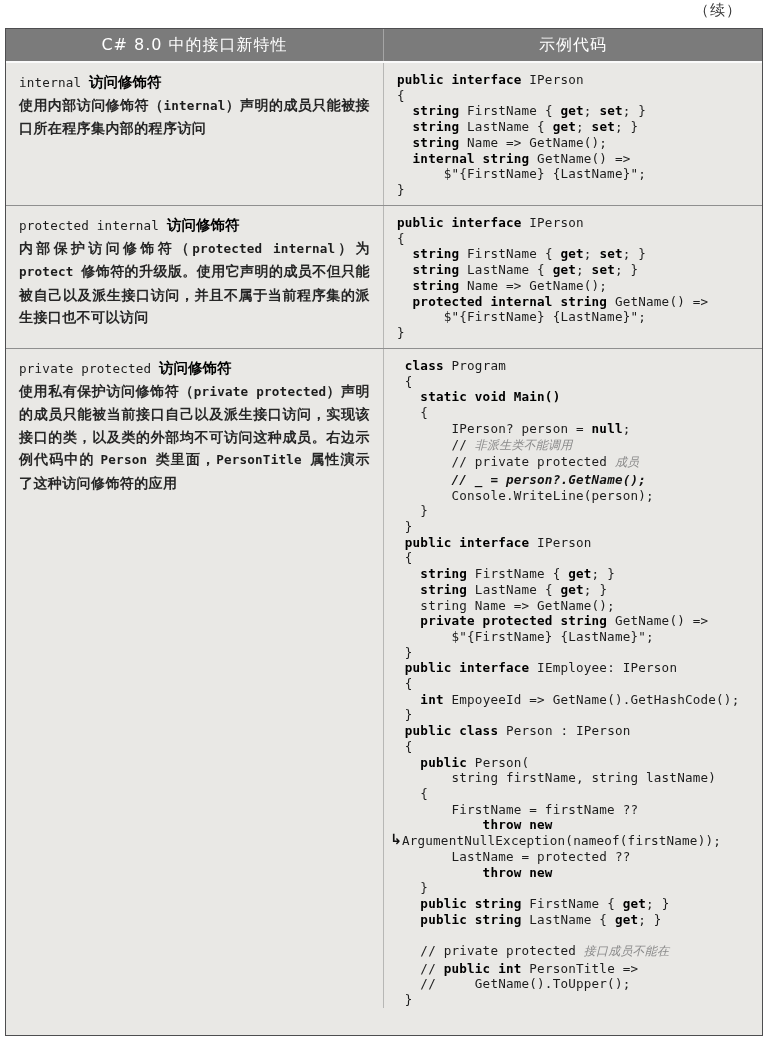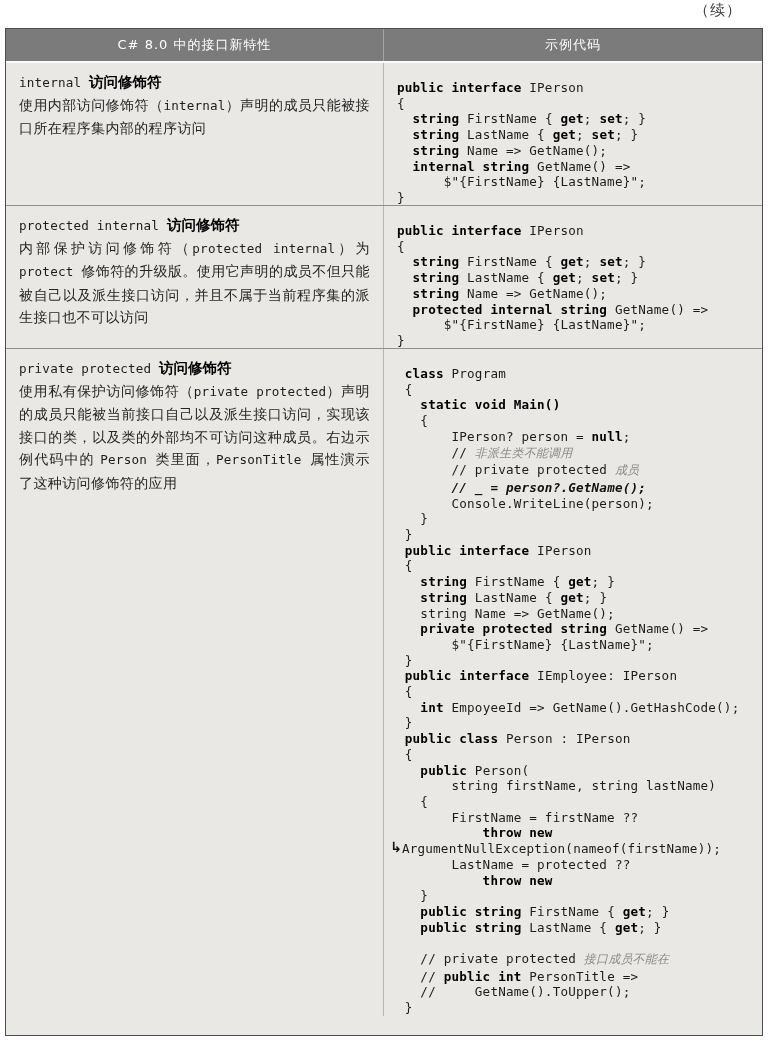--- a/index.html
+++ b/index.html
@@ -11,35 +11,36 @@
   .continued {
     position:absolute; top:1px; right:26px; font-size:15px; color:#3a3a3a;
     font-family:"DejaVu Serif", serif; letter-spacing:1px;
   }
   .ftable {
     position:absolute; left:5px; top:28px; width:758px; height:1008px;
     border:1px solid #4e4e50; display:flex; flex-direction:column; background:#e9e8e5;
   }
   .thead { display:flex; height:34px; background:#7b7b7b; border-bottom:2px solid #fbfbfb; flex:0 0 auto; }
   .th {
-    color:#ffffff; font-family:"DejaVu Sans", sans-serif; font-size:13px;
+    color:#ffffff; font-family:"DejaVu Sans", sans-serif; font-size:16px;
     display:flex; align-items:center; justify-content:center; letter-spacing:1px;
   }
   .th-left { width:378px; border-right:1px solid #a5a5a5; }
   .th-right { flex:1; }
   .trow { display:flex; border-bottom:1px solid #8f8f8f; }
   .trow.r1, .trow.r2 { height:143px; flex:0 0 auto; }
   .trow.r3 { flex:1 1 auto; border-bottom:none; }
   .cell { overflow:hidden; }
   .cell.left { width:378px; border-right:1px solid #b7b7b5; padding:8px 13px 0 13px; }
-  .cell.right { flex:1; padding:17px 4px 0 13px; }
+  .cell.right { flex:1; padding:9px 4px 0 13px; }
   .ftitle { font-size:14px; line-height:22px; color:#111; white-space:nowrap; }
   .fbody {
     font-size:14px; line-height:22.4px; color:#262626; text-align:justify;
     letter-spacing:0.4px;
+    font-weight:bold;
   }
   .cline {
     font-family:"DejaVu Sans Mono", monospace; font-size:12.6px; line-height:15.7px;
     color:#1c1c1c; white-space:pre; letter-spacing:0.2px;
   }
   
   .s-n  { }
   .s-b  { font-weight:bold; color:#000; }
   .s-bi { font-weight:bold; font-style:italic; color:#111; }
   .s-gi { font-style:italic; color:#8a8a8a; font-family:Liberation Mono, monospace; font-size:12px; }

